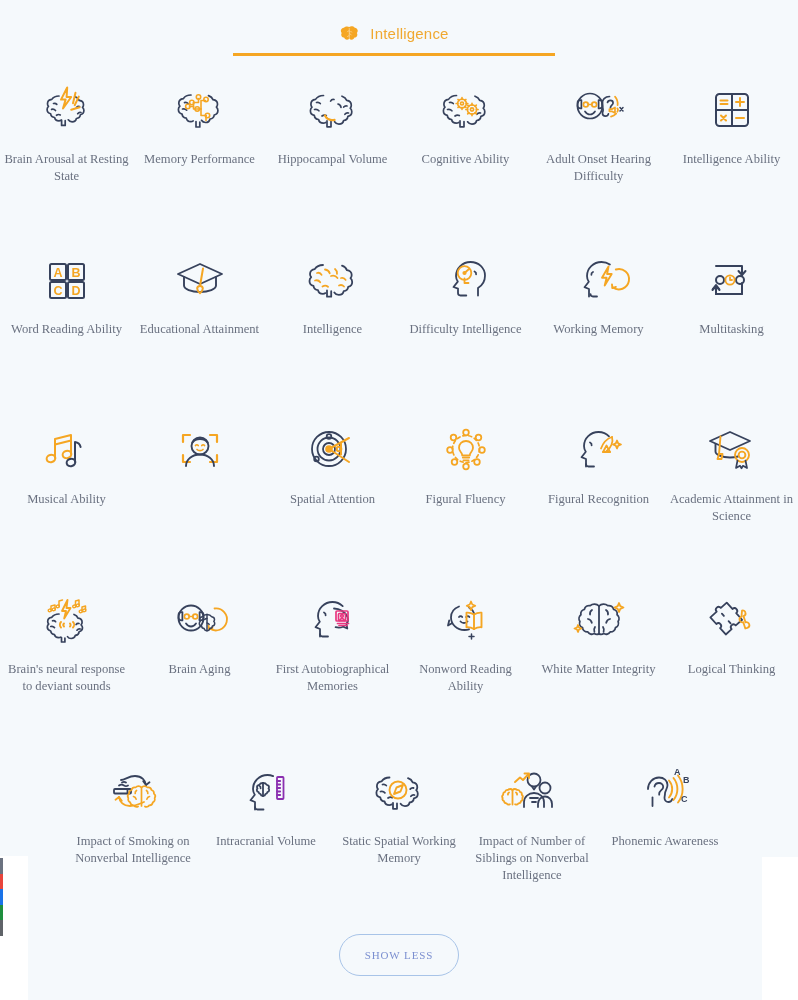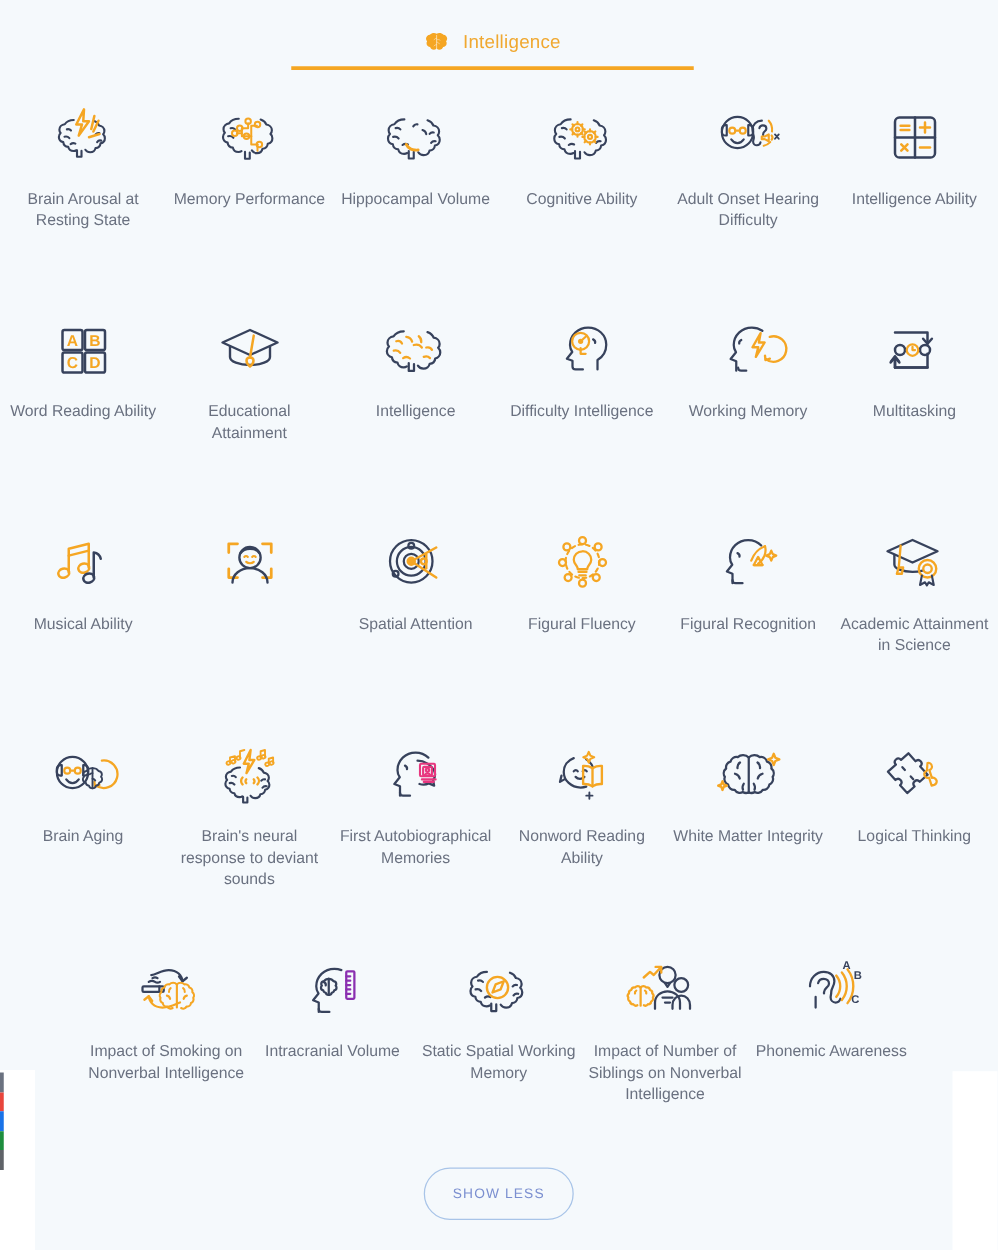--- a/index.html
+++ b/index.html
@@ -67,35 +67,35 @@
     display:flex; align-items:center; justify-content:center;
   }
   .icon-box svg { display:block; overflow:visible; }
   .cell-label {
     margin-top:9px;
     font-size:12.6px;
     line-height:17px;
     text-align:center;
     color:#6a7180;
     max-width:128px;
-    font-family:Liberation Sans, sans-serif;
+    font-family:Liberation Serif, serif;
   }
 
   
   .footer {
     position:absolute; left:0; top:934px; width:798px;
     display:flex; justify-content:center;
   }
   .show-less-btn {
     width:120px; height:42px; border-radius:21px;
     border:1px solid #a8c4e8; background:transparent;
     color:#7b8fd0; font-size:11px; letter-spacing:.9px;
     display:flex; align-items:center; justify-content:center;
     cursor:pointer;
-    font-family:Liberation Sans, sans-serif;
+    font-family:Liberation Serif, serif;
   }
 </style>
 </head>
 <body>
 
 <div class="page-edge-left"></div>
 <div class="page-edge-right"></div>
 <div class="edge-ticks" id="edge-ticks">
     <i style="background: rgb(107, 114, 128);"></i>
     <i style="background: rgb(232, 69, 60);"></i>
@@ -472,49 +472,20 @@
       </span>
       <span class="cell-label">Academic Attainment in Science</span>
     </div>
   </div>
 
   <div class="row row-6 row-4">
 
     <div class="cell">
       <span class="icon-box">
         <svg width="60" height="58" viewBox="0 0 60 58" fill="none" stroke-linecap="round" stroke-linejoin="round">
-          <g stroke="#37425c" stroke-width="1.8" fill="none">
-            <circle cx="21" cy="26" r="12.5"></circle>
-            <path d="M8.5 23c0-1.6 1.3-2.9 2.9-2.9h1v8.3h-1a2.9 2.9 0 0 1-2.9-2.9z"></path>
-            <path d="M33.5 23c0-1.6-1.3-2.9-2.9-2.9h-1v8.3h1a2.9 2.9 0 0 0 2.9-2.9z"></path>
-            <path d="M16 31.5c1.4 2 3.2 3 5 3s3.6-1 5-3"></path>
-          </g>
-          <g stroke="#f5a623" stroke-width="1.7" fill="none">
-            <circle cx="16.8" cy="24.5" r="2.4"></circle>
-            <circle cx="25.2" cy="24.5" r="2.4"></circle>
-            <path d="M19.2 24.5h3.6"></path>
-          </g>
-          <g stroke="#f5a623" stroke-width="1.8" fill="none">
-            <path d="M44.5 16.5a11 11 0 1 1-5 19.8"></path>
-            <path d="M38.5 33.5l.5 3.8 3.6-1.4"></path>
-          </g>
-          <g stroke="#37425c" stroke-width="1.5" fill="none">
-            <path d="M37 22.5c-2.3 0-4 1.1-4.8 2.3-1.5.2-2.7 1.3-2.7 2.8 0 .7.3 1.3.7 1.8-.6.5-.9 1.2-.9 2 0 1.3 1 2.4 2.3 2.7.1 1.3 1.2 2.3 2.6 2.5.3 1.2 1.4 2.1 2.8 2.1"></path>
-            <path d="M37 22.5c2.3 0 4 1.1 4.8 2.3 1.5.2 2.7 1.3 2.7 2.8 0 .7-.3 1.3-.7 1.8.6.5.9 1.2.9 2 0 1.3-1 2.4-2.3 2.7-.1 1.3-1.2 2.3-2.6 2.5-.3 1.2-1.4 2.1-2.8 2.1"></path>
-            <path d="M37 22.5v16"></path>
-            <path d="M37 26.5c-1 0-1.8.4-2.3 1M37 31c1 .2 1.8.7 2.2 1.4"></path>
-          </g>
-        </svg>
-      </span>
-      <span class="cell-label">Brain Aging</span>
-    </div>
-
-    <div class="cell">
-      <span class="icon-box">
-        <svg width="60" height="58" viewBox="0 0 60 58" fill="none" stroke-linecap="round" stroke-linejoin="round">
           <g stroke="#37425c" stroke-width="1.7" fill="none">
             <path d="M22 22c-3.4 0-6 1.5-7.2 3.3-2.3.3-4.1 2-4.1 4.1 0 1 .4 1.9 1 2.6-.9.8-1.4 1.8-1.4 3 0 1.9 1.5 3.5 3.4 4 .2 1.9 1.8 3.4 3.8 3.6.4 1.8 2.1 3.1 4.1 3.1.8 0 1.6-.2 2.2-.6"></path>
             <path d="M24.5 45.5v4.5h3.4v-4"></path>
             <path d="M37 22.5c2 .7 3.4 2.1 4 3.6 2.3.3 4.1 2 4.1 4.1 0 1-.4 1.9-1 2.6.9.8 1.4 1.8 1.4 3 0 1.9-1.5 3.5-3.4 4-.2 1.9-1.8 3.4-3.8 3.6-.4 1.8-2.1 3.1-4.1 3.1-1.6 0-3-.8-3.7-1.9"></path>
             <path d="M15.5 28.8c1.4-.4 2.5.1 3.1.9M13.8 34.5c1.5-.4 2.8.1 3.7 1.1M42 31.5c-1.3-.3-2.3.2-2.9 1M43.3 37c-1.4-.4-2.6.2-3.3 1.2"></path>
           </g>
           <g stroke="#f5a623" stroke-width="1.9" fill="none">
             <path d="M30.5 8 25 19h4l-1.8 7.5 6.3-10.5h-4z"></path>
             <path d="M24 30c-1.5 1.5-1.5 4 0 5.5M36 30c1.5 1.5 1.5 4 0 5.5"></path>
             <path d="M27 31.5c-.8.8-.8 2.2 0 3M33 31.5c.8.8.8 2.2 0 3"></path>
@@ -534,20 +505,49 @@
           </g>
         </svg>
       </span>
       <span class="cell-label">Brain's neural response to deviant sounds</span>
     </div>
 
     <div class="cell">
       <span class="icon-box">
         <svg width="60" height="58" viewBox="0 0 60 58" fill="none" stroke-linecap="round" stroke-linejoin="round">
           <g stroke="#37425c" stroke-width="1.8" fill="none">
+            <circle cx="21" cy="26" r="12.5"></circle>
+            <path d="M8.5 23c0-1.6 1.3-2.9 2.9-2.9h1v8.3h-1a2.9 2.9 0 0 1-2.9-2.9z"></path>
+            <path d="M33.5 23c0-1.6-1.3-2.9-2.9-2.9h-1v8.3h1a2.9 2.9 0 0 0 2.9-2.9z"></path>
+            <path d="M16 31.5c1.4 2 3.2 3 5 3s3.6-1 5-3"></path>
+          </g>
+          <g stroke="#f5a623" stroke-width="1.7" fill="none">
+            <circle cx="16.8" cy="24.5" r="2.4"></circle>
+            <circle cx="25.2" cy="24.5" r="2.4"></circle>
+            <path d="M19.2 24.5h3.6"></path>
+          </g>
+          <g stroke="#f5a623" stroke-width="1.8" fill="none">
+            <path d="M44.5 16.5a11 11 0 1 1-5 19.8"></path>
+            <path d="M38.5 33.5l.5 3.8 3.6-1.4"></path>
+          </g>
+          <g stroke="#37425c" stroke-width="1.5" fill="none">
+            <path d="M37 22.5c-2.3 0-4 1.1-4.8 2.3-1.5.2-2.7 1.3-2.7 2.8 0 .7.3 1.3.7 1.8-.6.5-.9 1.2-.9 2 0 1.3 1 2.4 2.3 2.7.1 1.3 1.2 2.3 2.6 2.5.3 1.2 1.4 2.1 2.8 2.1"></path>
+            <path d="M37 22.5c2.3 0 4 1.1 4.8 2.3 1.5.2 2.7 1.3 2.7 2.8 0 .7-.3 1.3-.7 1.8.6.5.9 1.2.9 2 0 1.3-1 2.4-2.3 2.7-.1 1.3-1.2 2.3-2.6 2.5-.3 1.2-1.4 2.1-2.8 2.1"></path>
+            <path d="M37 22.5v16"></path>
+            <path d="M37 26.5c-1 0-1.8.4-2.3 1M37 31c1 .2 1.8.7 2.2 1.4"></path>
+          </g>
+        </svg>
+      </span>
+      <span class="cell-label">Brain Aging</span>
+    </div>
+
+    <div class="cell">
+      <span class="icon-box">
+        <svg width="60" height="58" viewBox="0 0 60 58" fill="none" stroke-linecap="round" stroke-linejoin="round">
+          <g stroke="#37425c" stroke-width="1.8" fill="none">
             <path d="M17 44.5V37l-4.5-1.8 4.3-5.4A9.9 9.9 0 0 1 15 24c0-7.7 6.4-14 14.5-14 4 0 7.6 1.6 10.2 4.1"></path>
             <path d="M21 20.5c1.2.6 1.8 1.8 1.6 2.8"></path>
             <path d="M17 42.1c0 1.4 1.1 2.4 2.5 2.4H25"></path>
             <path d="M31 16.5c5.5 0 11.5 3.5 13.5 8.5 1 2.5.5 5-1 7l.8 4.5-4.2-1.8c-2.2 1-5 1.2-7.5.5"></path>
           </g>
           <g stroke="#e8377f" stroke-width="1.7" fill="none">
             <rect x="33" y="19" width="12" height="10" rx="1"></rect>
             <rect x="35.5" y="21.5" width="7" height="7" rx="0.8"></rect>
             <circle cx="39" cy="24" r="1.3"></circle>
             <path d="M36.5 28.5c.8-1.5 1.8-2 2.5-2s1.7.5 2.5 2"></path>

